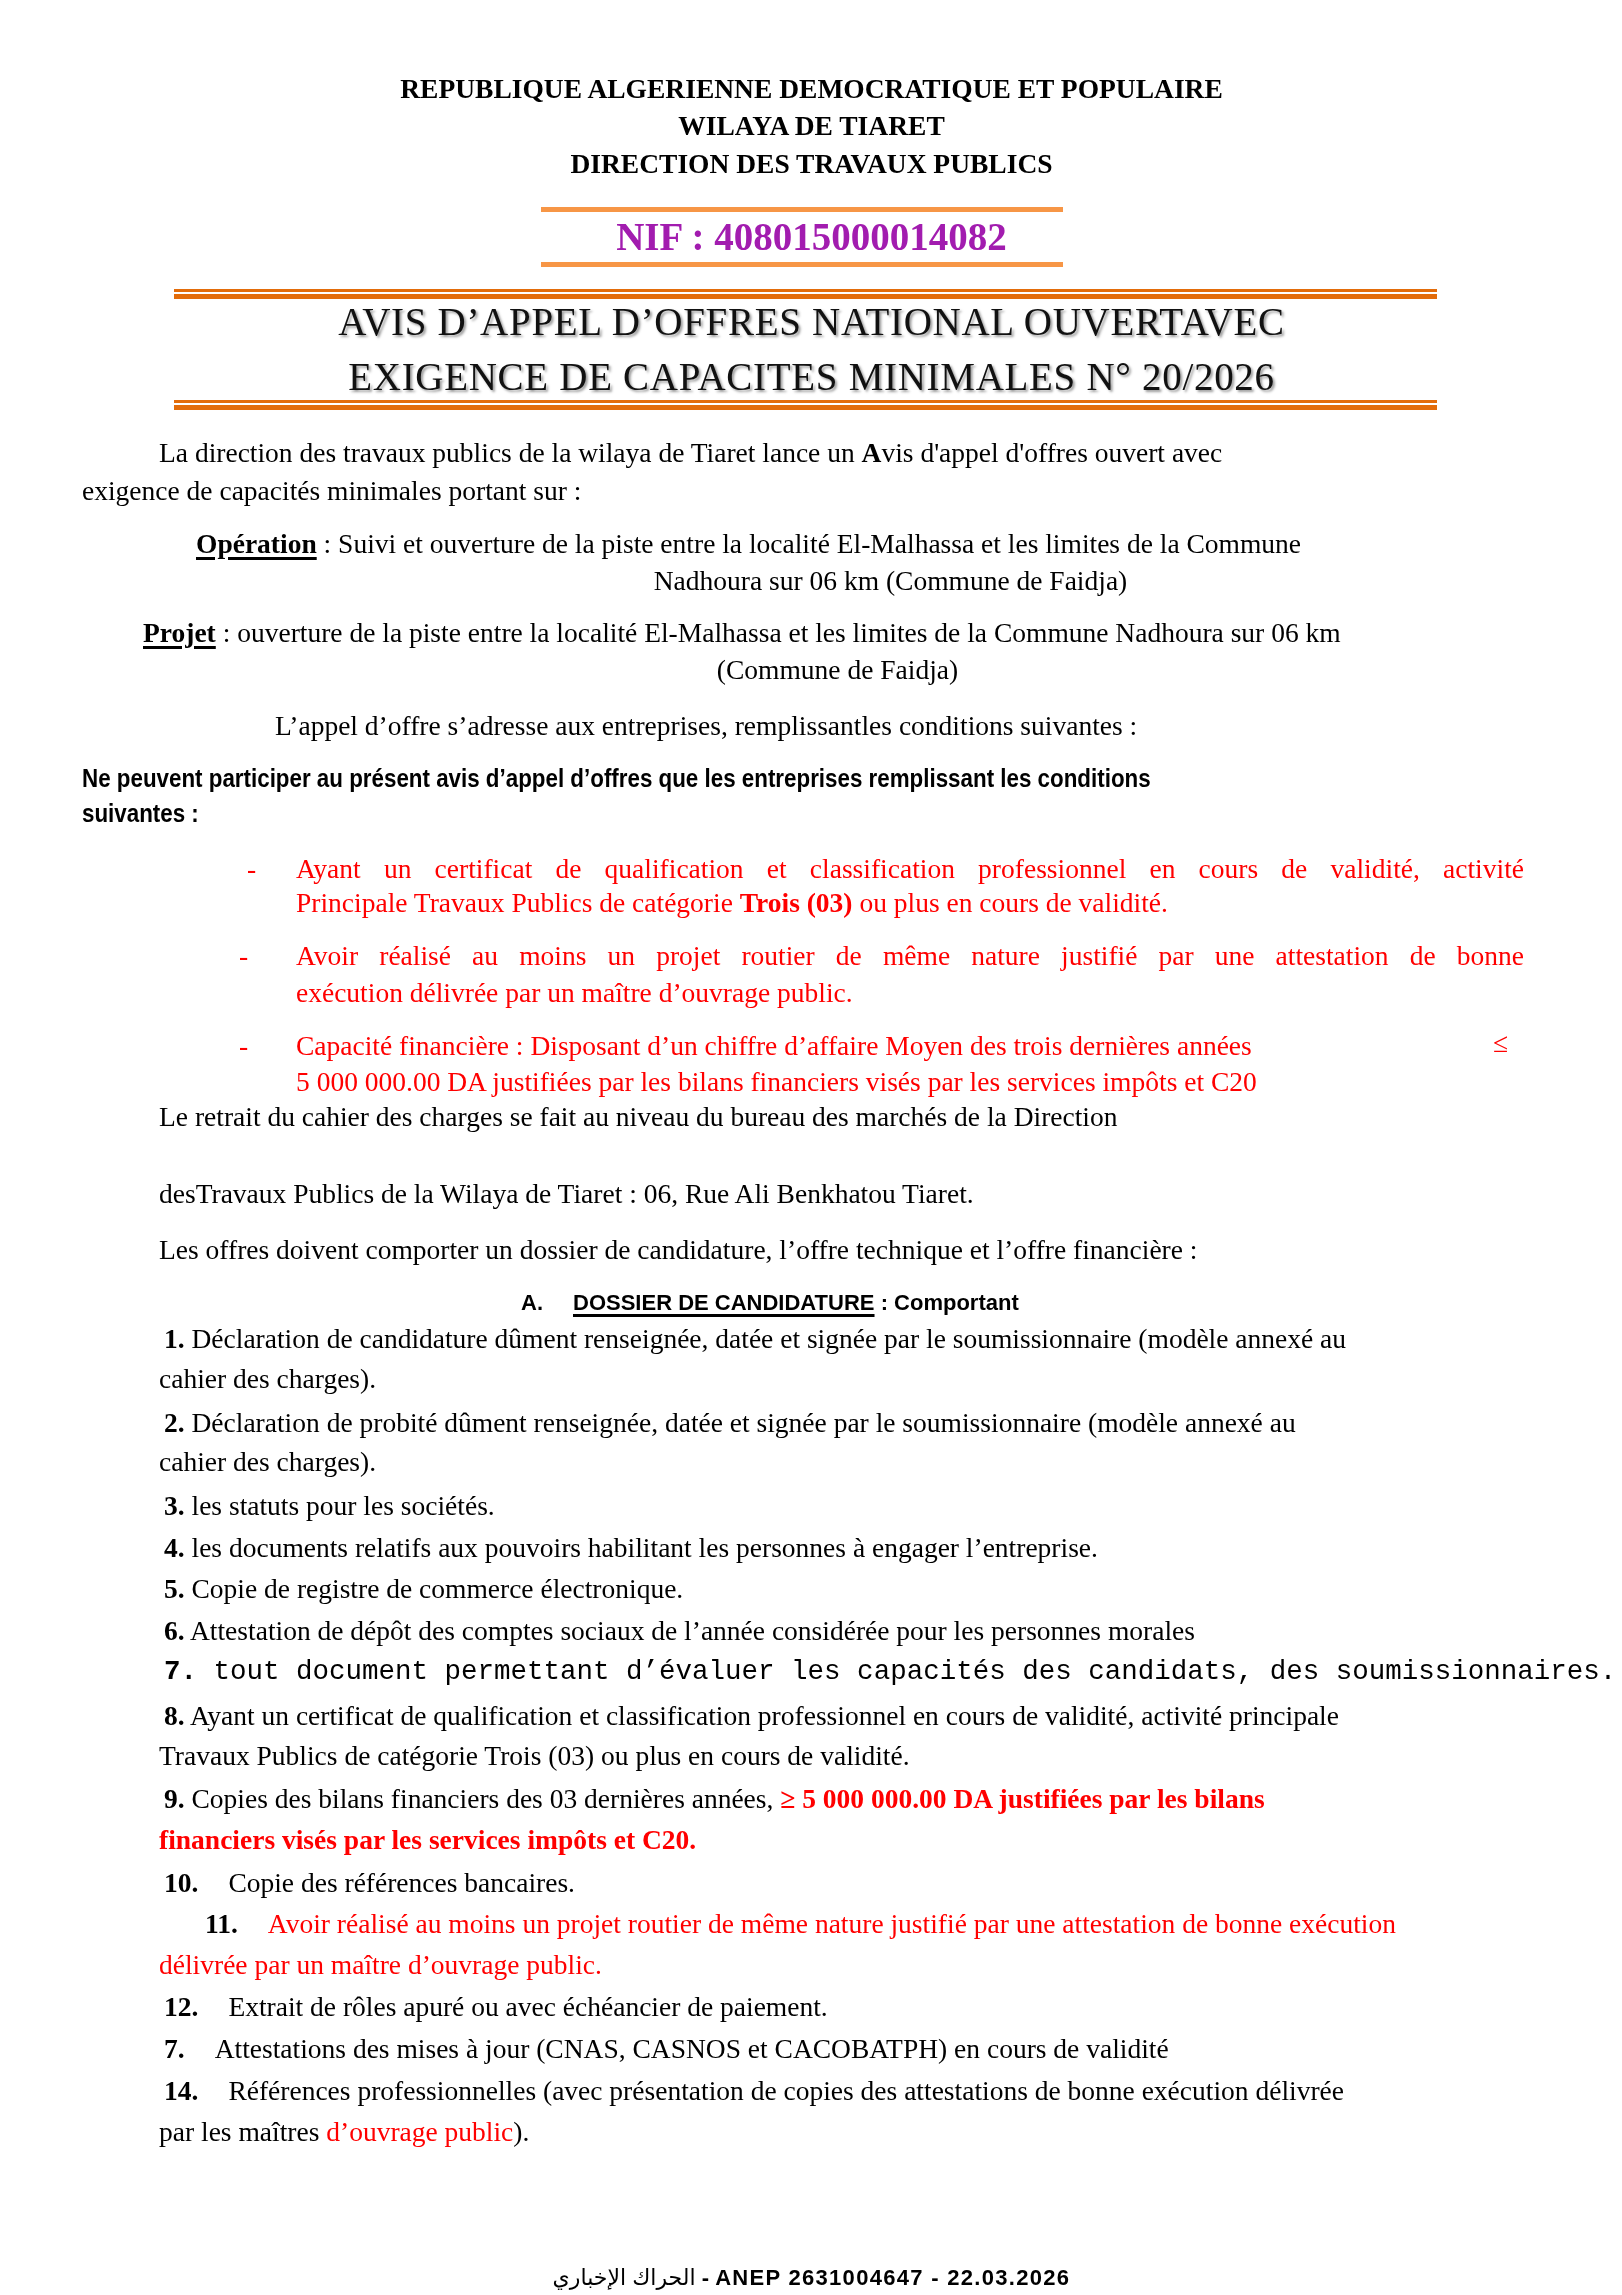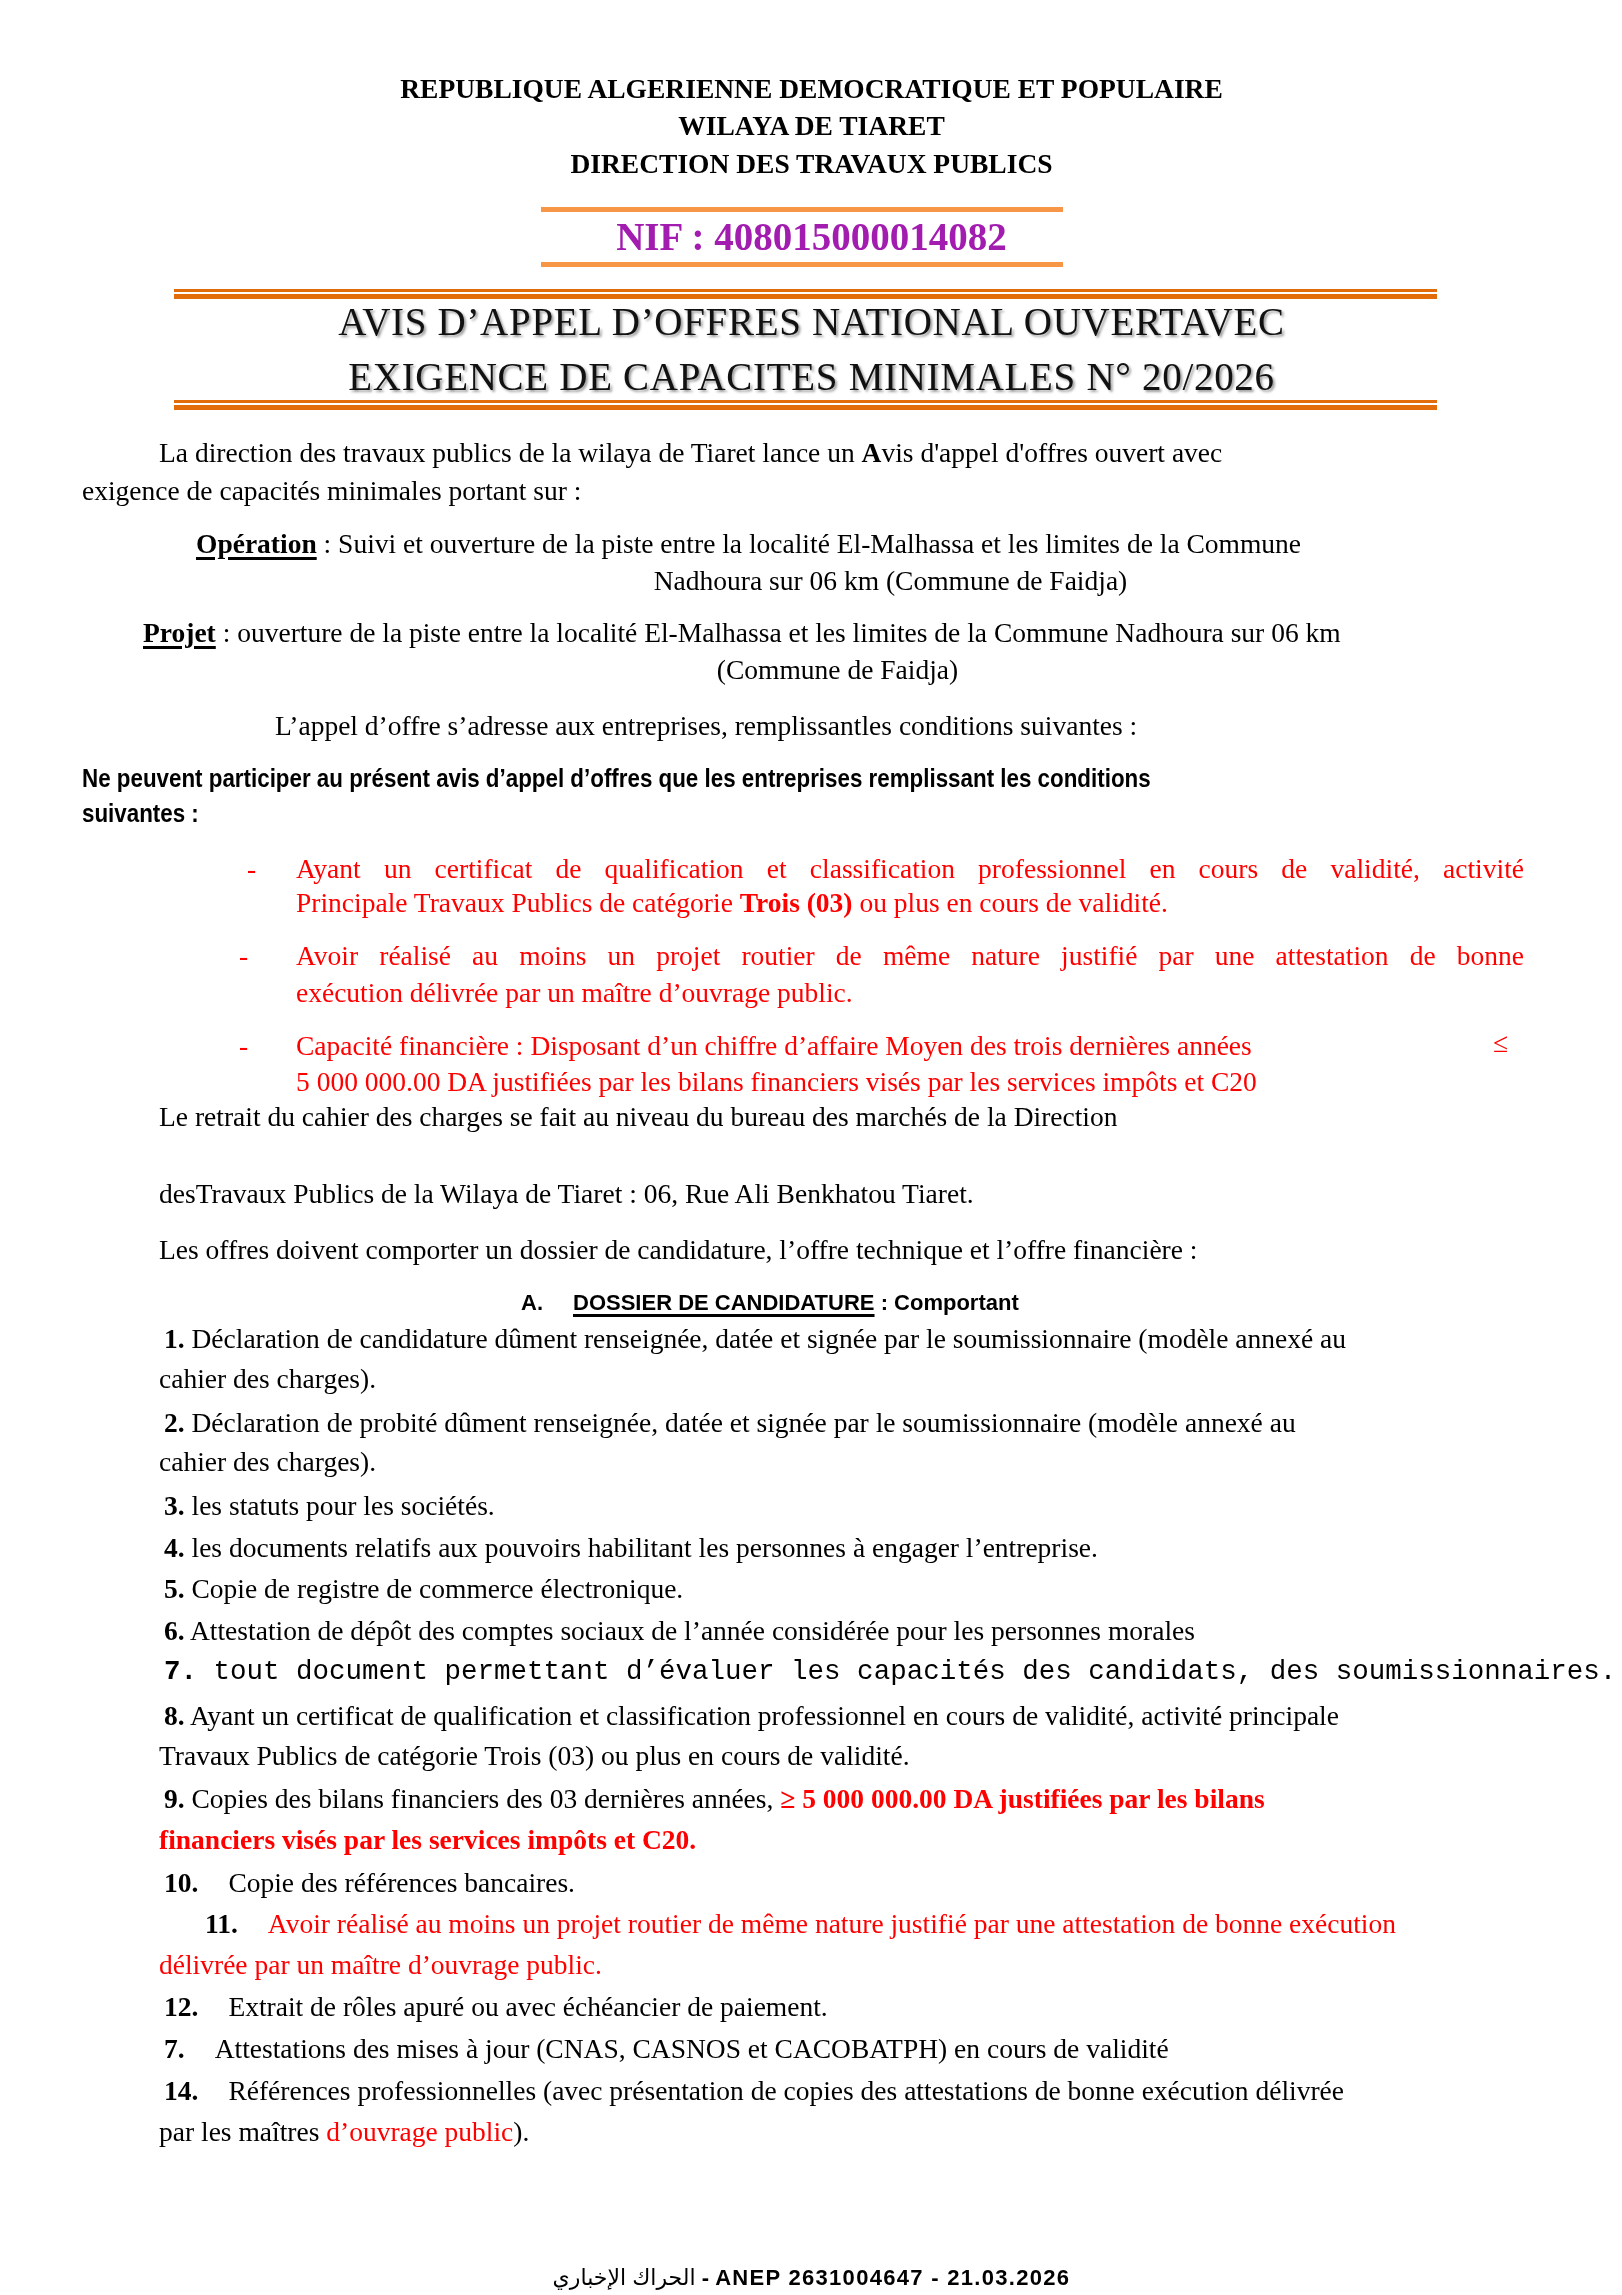--- a/index.html
+++ b/index.html
@@ -102,15 +102,15 @@
     <div class="abs body" style="top:1866px; left:164px;"><span class="num">10.</span><span style="display: inline-block; width: 30px;"></span><span>Copie des références bancaires.</span></div>
     <div class="abs body" style="top:1907px; left:172px;margin-left:33px;"><span class="num">11.</span><span style="display: inline-block; width: 30px;"></span><span class="red">Avoir réalisé  au moins un projet routier de même nature justifié par une attestation de bonne exécution</span></div>
     <div class="abs body" style="top:1948px; left:159px;"><span class="red">délivrée par un maître d’ouvrage public.</span></div>
     <div class="abs body" style="top:1990px; left:164px;"><span class="num">12.</span><span style="display: inline-block; width: 30px;"></span><span>Extrait de rôles apuré ou avec échéancier de paiement.</span></div>
     <div class="abs body" style="top:2032px; left:164px;"><span class="num">7.</span><span style="display: inline-block; width: 30px;"></span><span>Attestations des mises à jour (CNAS, CASNOS et CACOBATPH) en cours de validité</span></div>
     <div class="abs body" style="top:2074px; left:164px;"><span class="num">14.</span><span style="display: inline-block; width: 30px;"></span><span>Références professionnelles (avec présentation de copies des attestations de bonne exécution délivrée</span></div>
     <div class="abs body" style="top:2115px; left:159px;"><span>par les maîtres </span><span class="red">d’ouvrage public</span><span>).</span></div>
   </div>
 
 <div class="abs center footer" style="top:2265px;">
-  <span class="ar">الحراك الإخباري</span><span> - </span><span>ANEP 2631004647 - 21.03.2026</span>
+  <span class="ar">الحراك الإخباري</span><span> - </span><span>ANEP 2631004647 - 22.03.2026</span>
 </div>
 
 
 </body></html>

